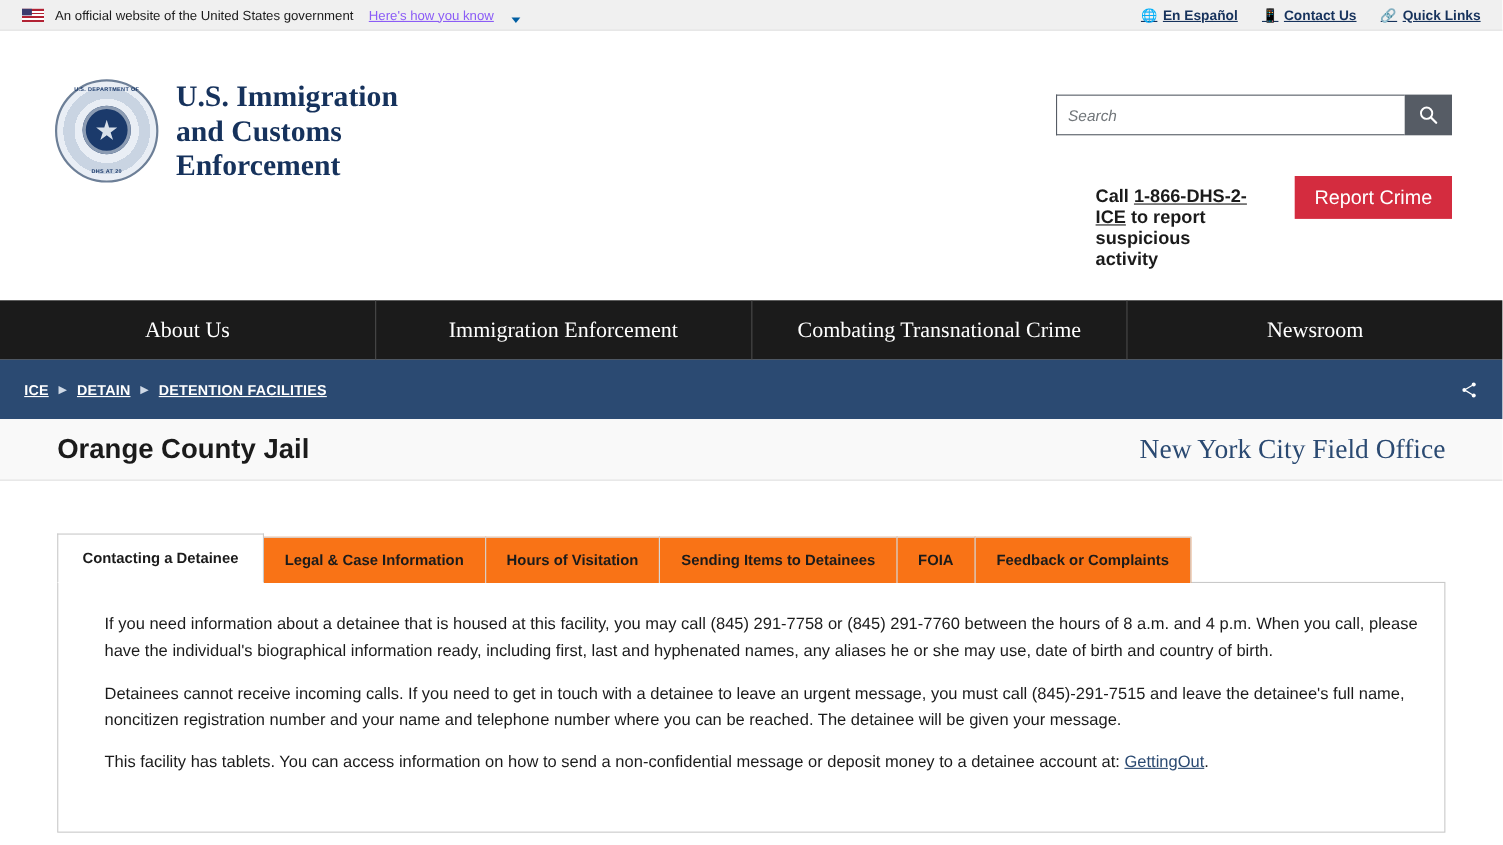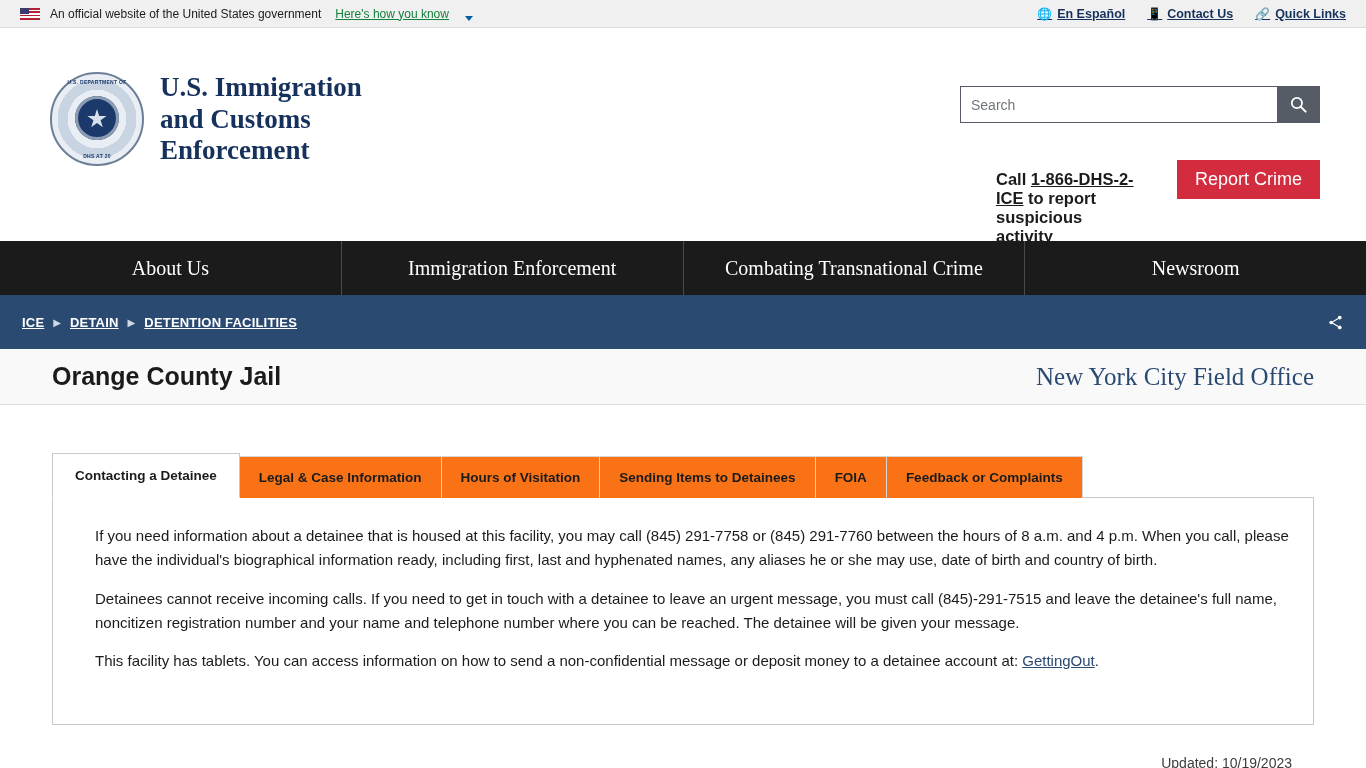--- a/index.html
+++ b/index.html
@@ -33,21 +33,21 @@
     flex: 0 0 auto;
   }
   .flag::before {
     content: "";
     position: absolute; left: 0; top: 0;
     width: 9px; height: 6.8px;
     background: #3c3b6e;
   }
   .gov-banner-text { margin-right: 14px; }
   .howyouknow {
-    color: #15803d;
+    color: #8b5cf6;
     text-decoration: underline;
     cursor: pointer;
     display: inline-flex;
     align-items: flex-end;
     gap: 16px;
   }
   .chev-down {
     display: inline-block;
     width: 0; height: 0;
     border-left: 4px solid transparent;
@@ -143,20 +143,21 @@
   .search-input {
     flex: 1;
     border: 1px solid #565c65;
     border-right: none;
     padding: 0 10px;
     font-size: 14px;
     font-family: "Liberation Sans", sans-serif;
     color: #1b1b1b;
     background: #fff;
     outline: none;
+    font-style: italic;
   }
   .search-input::placeholder { color: #71767a; }
   .search-btn {
     width: 43px;
     background: #565c65;
     border: none;
     color: #fff;
     cursor: pointer;
     display: flex;
     align-items: center;
@@ -187,20 +188,21 @@
     font-weight: 500;
   }
 
   
   .nav {
     height: 54px;
     background: #1b1b1b;
     display: flex;
     align-items: stretch;
     color: #fff;
+    margin-top: 32px;
   }
   .nav-item {
     flex: 1;
     display: flex;
     align-items: center;
     justify-content: center;
     font-family: "Liberation Serif", serif;
     font-size: 20px;
     border-right: 1px solid #4a4a4a;
     cursor: pointer;

